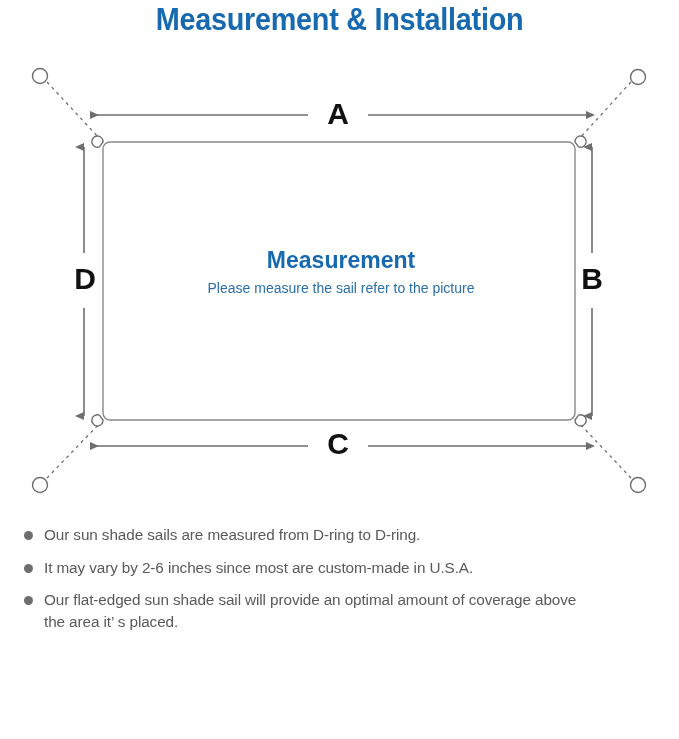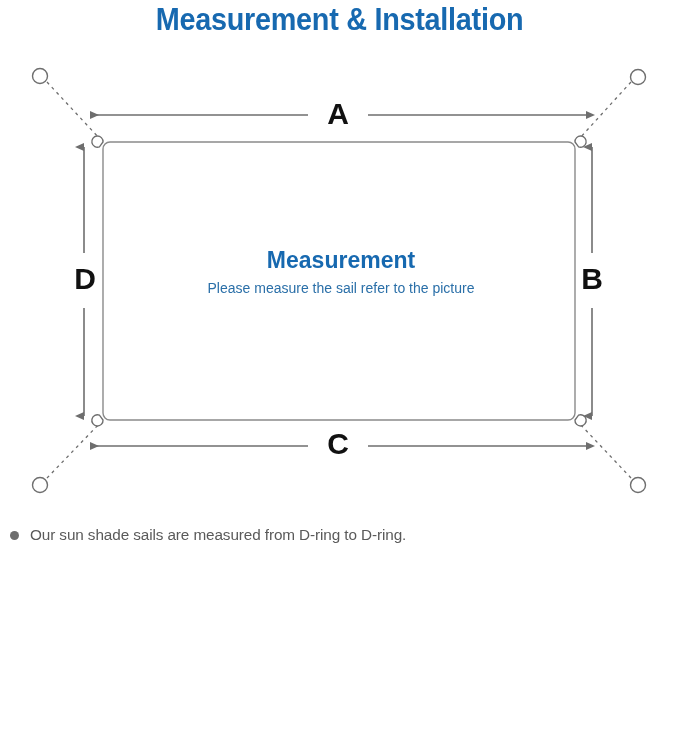--- a/index.html
+++ b/index.html
@@ -65,21 +65,21 @@
     font-family: "Liberation Sans", sans-serif;
     font-weight: normal;
     fill: #2a6fa8;
     font-size: 14px;
     text-anchor: middle;
   }
 
   
   #notes {
     position: absolute;
-    left: 0;
+    left: 14px;
     top: 524px;
     width: 572px;
   }
   .note {
     position: relative;
     display: flex;
     align-items: flex-start;
     padding-left: 10px;
     padding-right: 6px;
     margin-bottom: 11px;
@@ -174,13 +174,21 @@
     <text class="sail-title" x="341" y="218">Measurement</text>
     <text class="sail-sub" x="341" y="243">Please measure the sail refer to the picture</text>
   </svg>
 </div>
 
 <div id="notes">
   <div class="note">
     <span class="bullet"></span>
     <span class="note-text">Our sun shade sails are measured from D-ring to D-ring.</span>
   </div>
+  <div class="note">
+    <span class="bullet"></span>
+    <span class="note-text">It may vary by 2-6 inches since most are custom-made in U.S.A.</span>
+  </div>
+  <div class="note">
+    <span class="bullet"></span>
+    <span class="note-text">Our flat-edged sun shade sail will provide an optimal amount of coverage above the area it’ s placed.</span>
+  </div>
 </div>
 
 </body></html>

